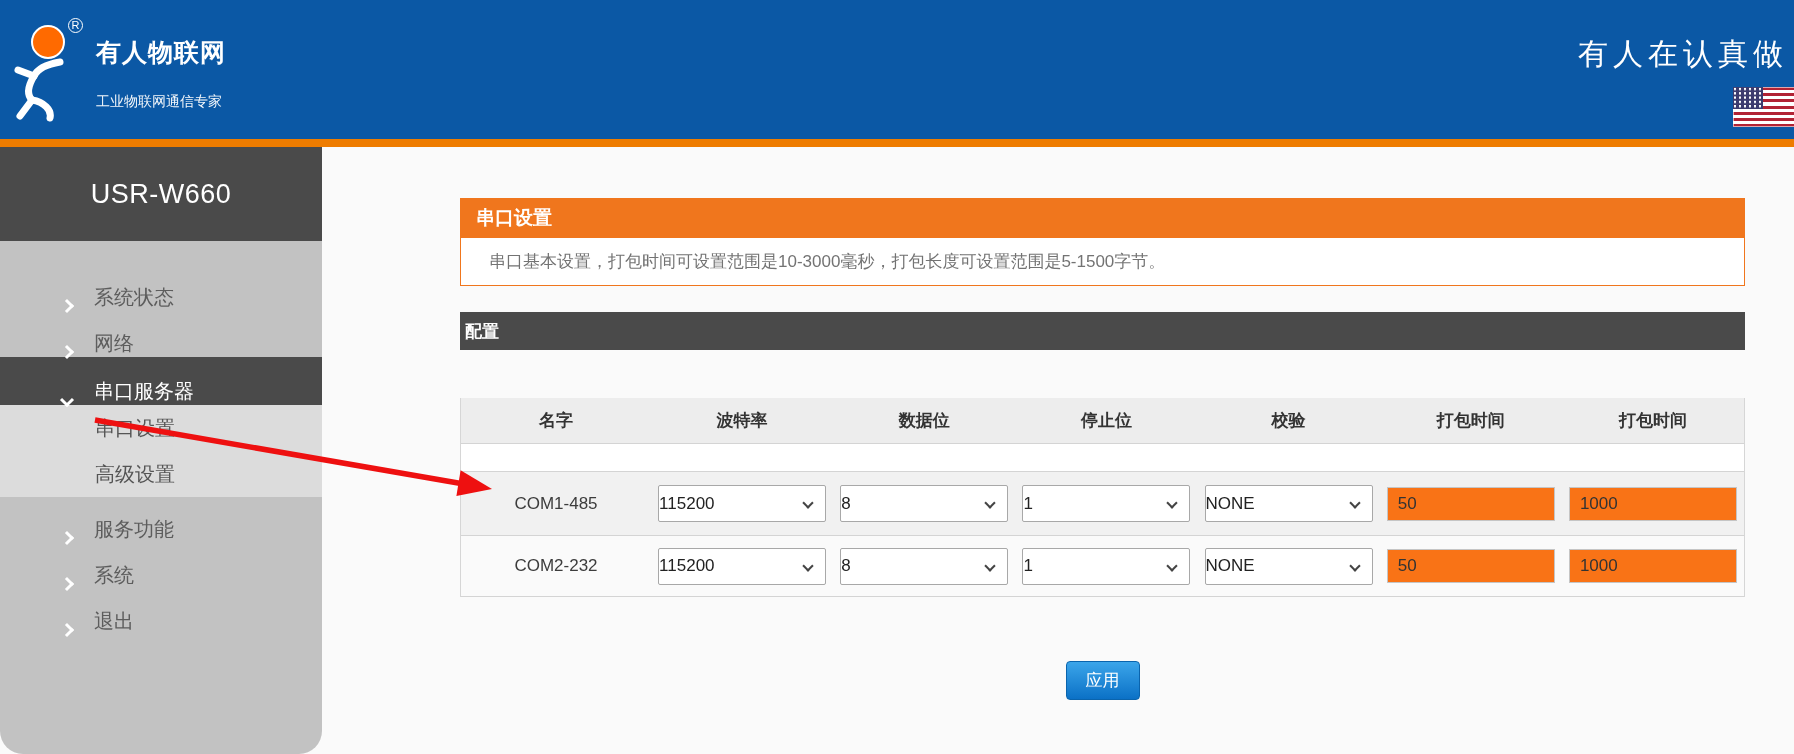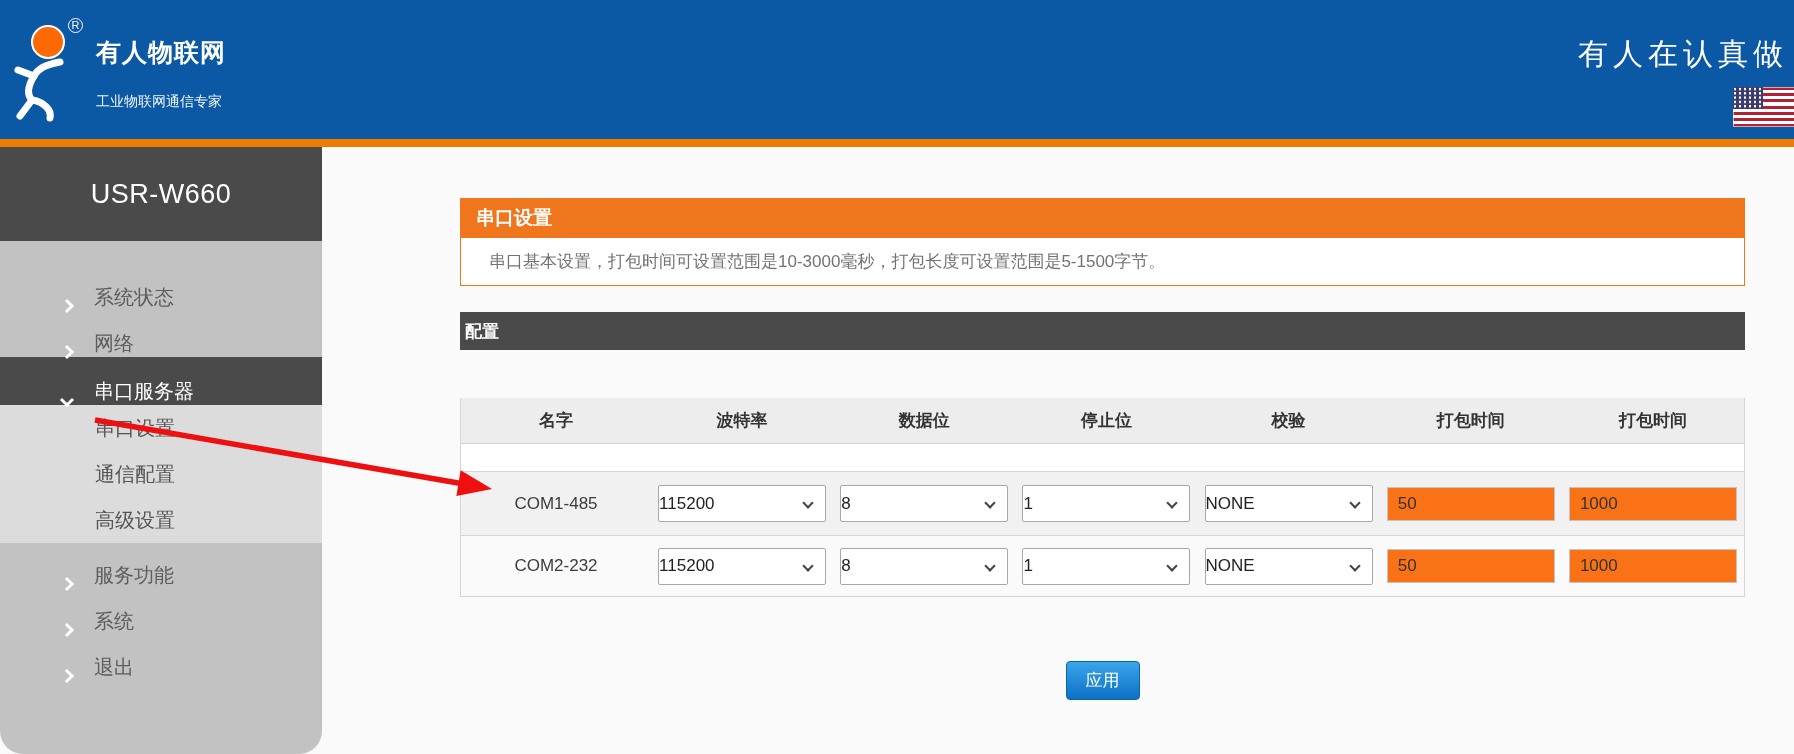--- a/index.html
+++ b/index.html
@@ -111,23 +111,20 @@
         <span>网络</span>
       </div>
       <div class="nav-item active">
         <i class="chev chev-down"></i>
         <span>串口服务器</span>
       </div>
       <div class="nav-sub">
         <span>串口设置</span>
       </div>
       <div class="nav-sub">
-        <span>通信配置</span>
-      </div>
-      <div class="nav-sub">
         <span>高级设置</span>
       </div>
       <div class="nav-item">
         <i class="chev chev-right"></i>
         <span>服务功能</span>
       </div>
       <div class="nav-item">
         <i class="chev chev-right"></i>
         <span>系统</span>
       </div>

